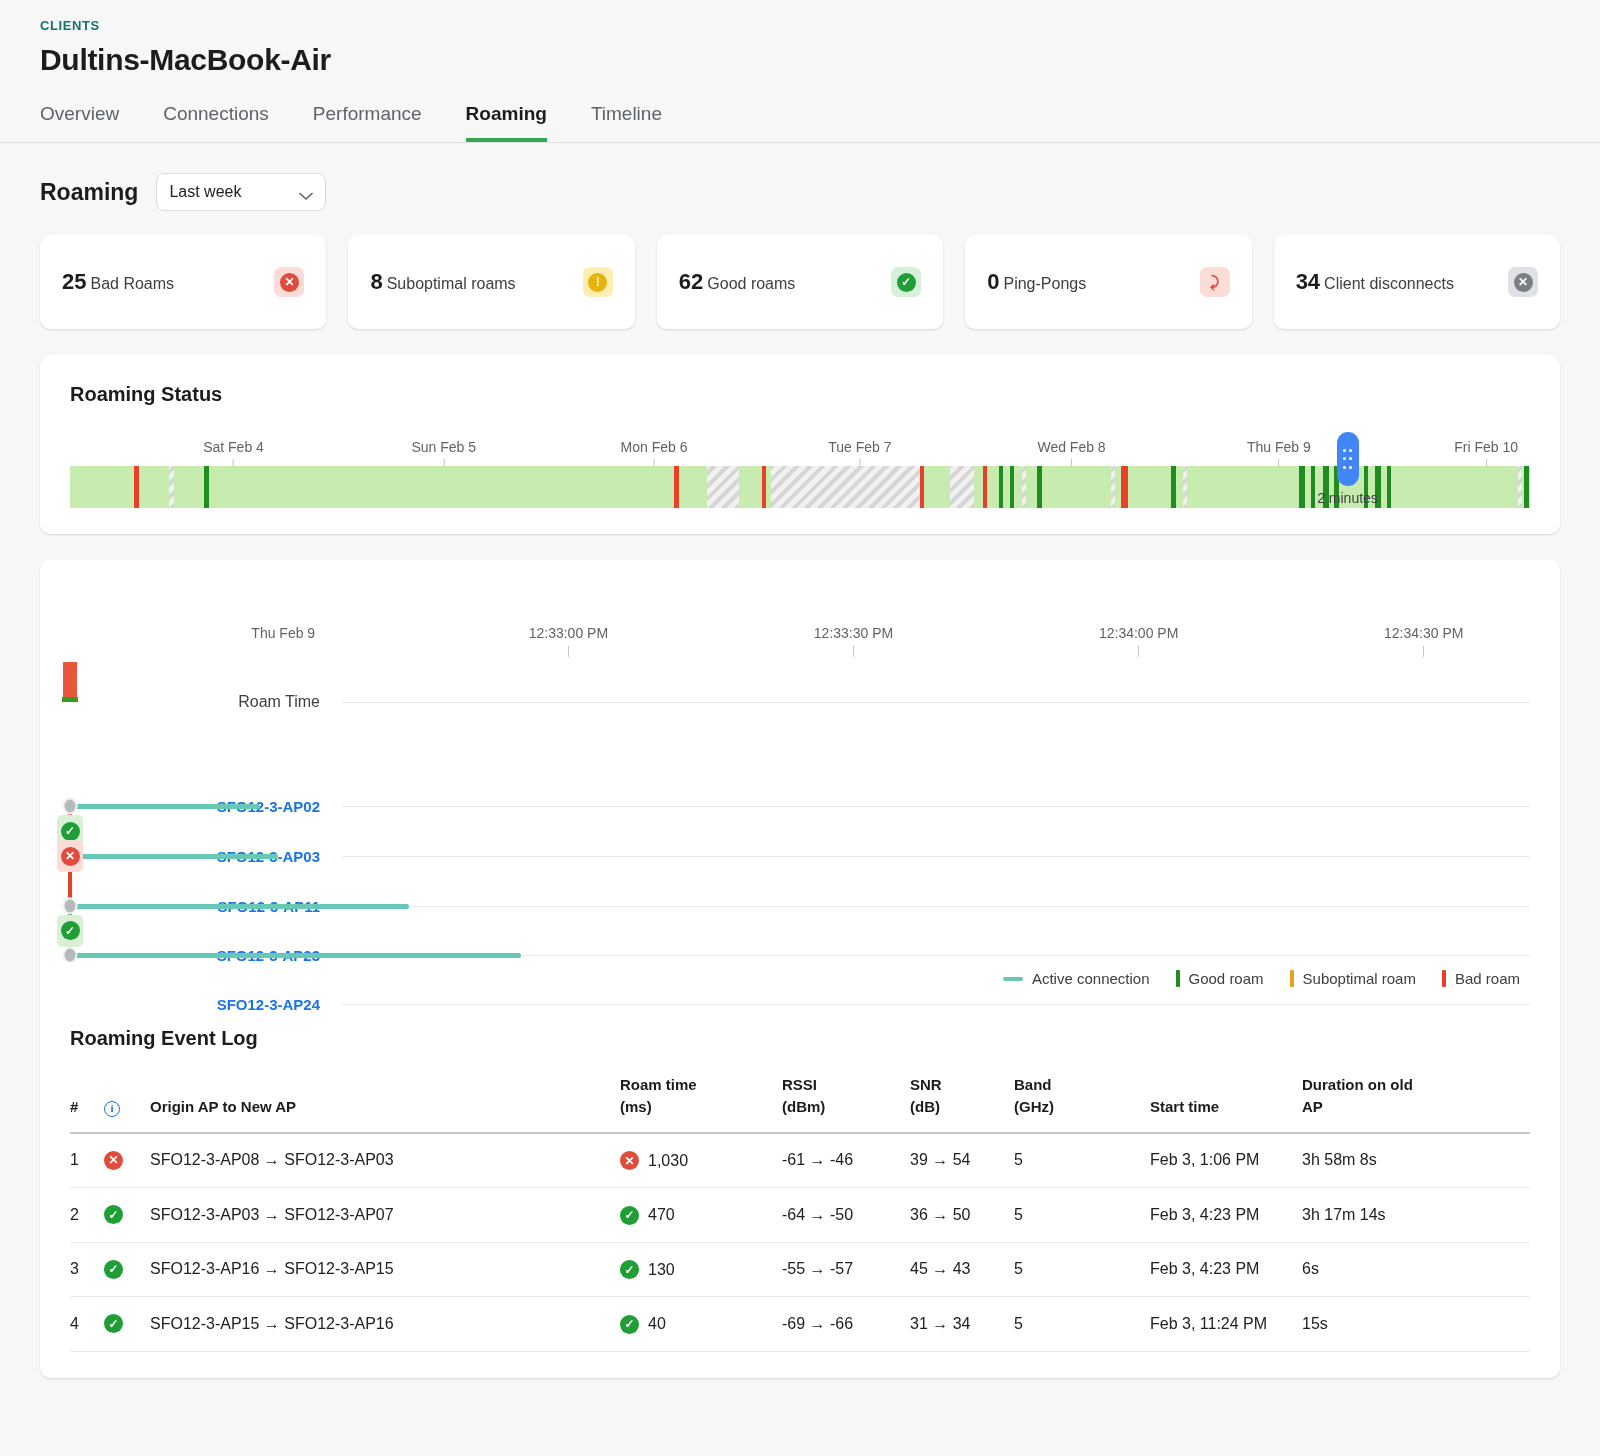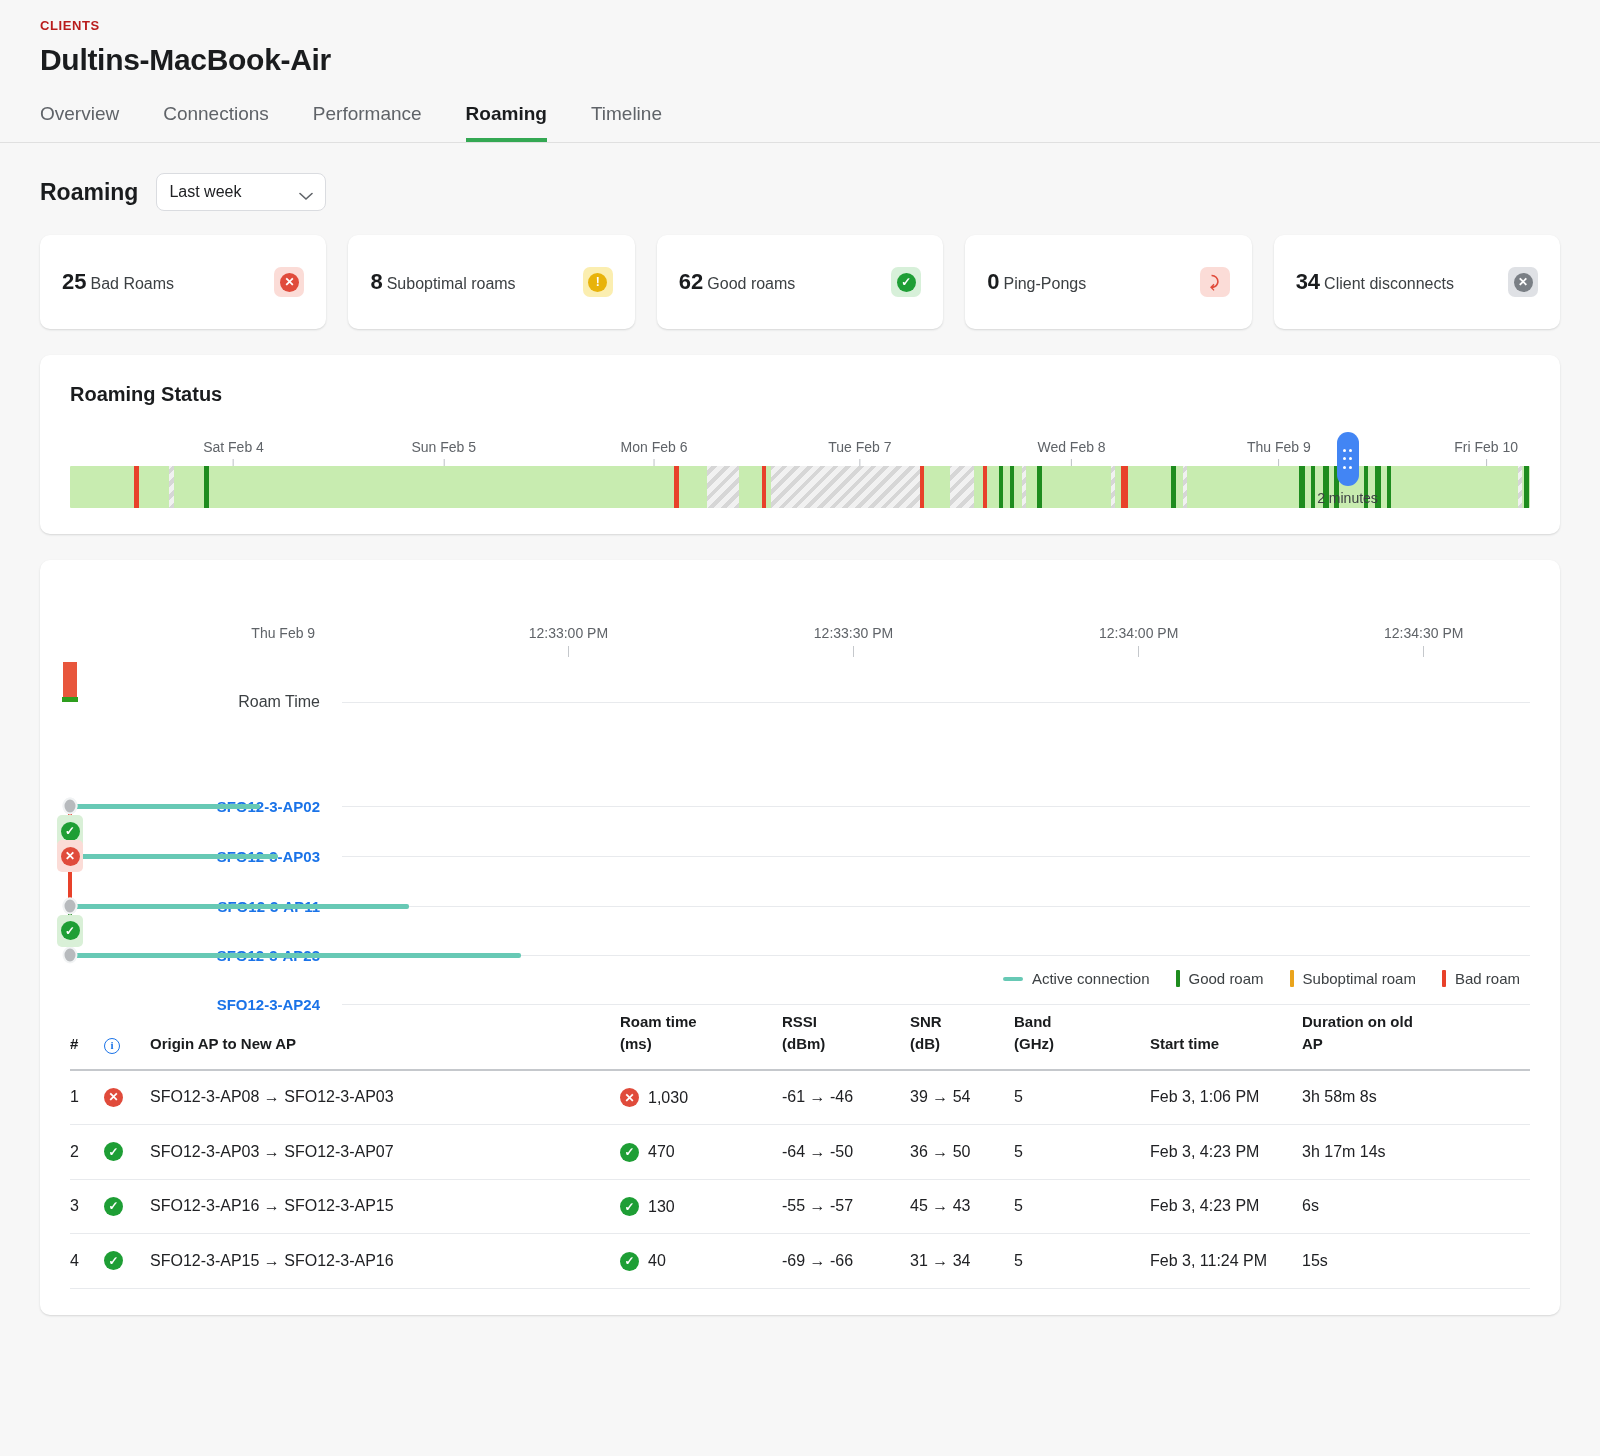--- a/index.html
+++ b/index.html
@@ -8,21 +8,21 @@
     background: #f7f7f7;
     font-family: "Liberation Sans", sans-serif;
     color: #1a1c1e;
     overflow: hidden;
   }
   .page { padding: 0 40px; }
 
   
   .breadcrumb {
     font-size: 13px; font-weight: 700; letter-spacing: .6px;
-    color: #b91c1c; padding-top: 18px;
+    color: #0f766e; padding-top: 18px;
   }
   .page-title { font-size: 30px; font-weight: 700; margin-top: 10px; letter-spacing: -.3px; }
   .tabs { display: flex; gap: 44px; margin-top: 26px; position: relative; }
   .tab {
     font-size: 19px; color: #5f6368; padding-bottom: 13px; cursor: pointer;
     border-bottom: 4px solid transparent;
   }
   .tab.active { color: #1a1c1e; font-weight: 700; border-bottom-color: #34a853; }
   .tabs-rule { height: 1px; background: #e0e0e0; margin: 0 -40px; }
 
@@ -346,20 +346,21 @@
         <div class="lg">
           <span class="tick" style="background: rgb(234, 164, 28);"></span>
           <span>Suboptimal roam</span>
         </div>
         <div class="lg">
           <span class="tick" style="background: rgb(232, 65, 42);"></span>
           <span>Bad roam</span>
         </div>
       </div>
 
+    <div class="tbl-title">Roaming Event Log</div>
     <table>
       <thead>
         <tr>
           <th class="c-num">#</th>
           <th class="c-st">
             <span class="info-ic">i</span>
           </th>
           <th class="c-ap">Origin AP to New AP</th>
           <th class="c-rt">
             <span>Roam time</span><br>

